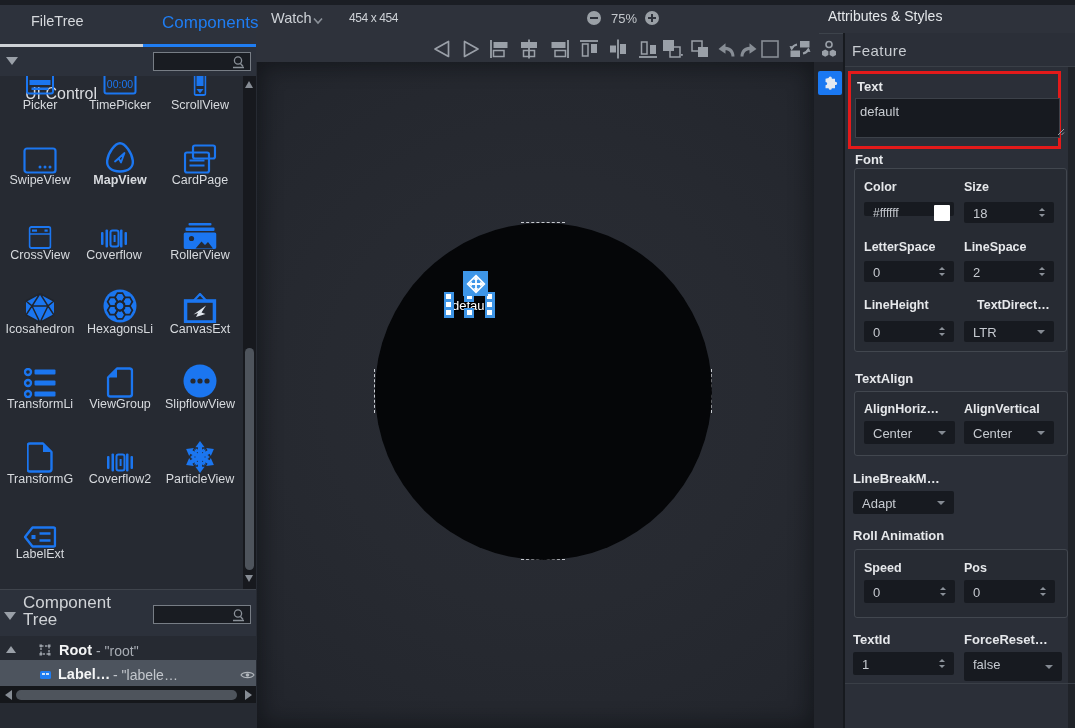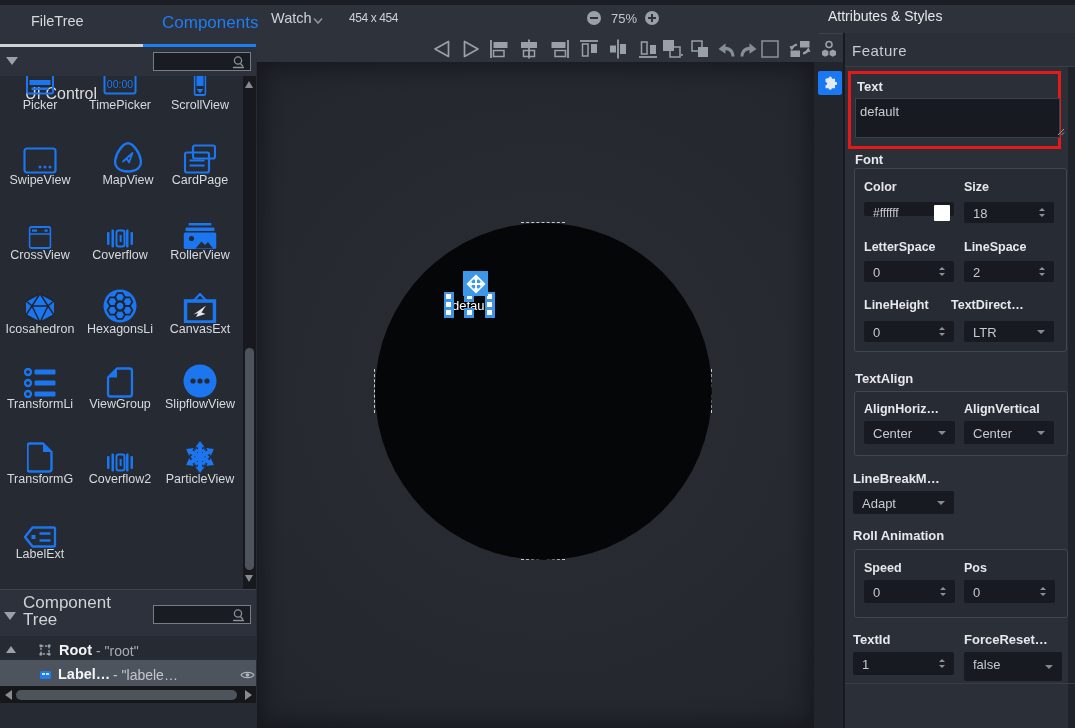--- a/index.html
+++ b/index.html
@@ -194,21 +194,21 @@
   <div class="lbl" style="left:119px;top:207px;">LineSpace</div>
   <div class="inp" style="left:19px;top:228px;width:90px;height:21px;">
       <span class="v">0</span>
       <div class="spin"></div>
     </div>
   <div class="inp" style="left:119px;top:228px;width:90px;height:21px;">
       <span class="v">2</span>
       <div class="spin"></div>
     </div>
   <div class="lbl" style="left:19px;top:265px;">LineHeight</div>
-  <div class="lbl" style="left:106px;top:265px;">TextDirect…</div>
+  <div class="lbl" style="left:132px;top:265px;">TextDirect…</div>
   <div class="inp" style="left:19px;top:288px;width:90px;height:21px;">
       <span class="v">0</span>
       <div class="spin"></div>
     </div>
   <div class="inp" style="left:119px;top:288px;width:90px;height:21px;">
       <span class="v">LTR</span>
       <div class="caret"></div>
     </div>
 
   <div class="lbl" style="left:10px;top:338px;font-size:13px;">TextAlign</div>
@@ -304,21 +304,21 @@
 
     <div class="cell" style="left:0;top:67.8px;height:44px;">
         <svg width="34" height="27" viewBox="0 0 34 27">
       <rect x="1.5" y="1.5" width="31" height="24" rx="2.5" fill="none" stroke="#1b76f0" stroke-width="2.2"></rect>
       <circle cx="17" cy="20" r="1.5" fill="#1b76f0"></circle>
           <circle cx="22" cy="20" r="1.5" fill="#1b76f0"></circle>
           <circle cx="27" cy="20" r="1.5" fill="#1b76f0"></circle>
         </svg>
       <span class="nm">SwipeView</span>
       </div>
-    <div class="cell" style="left:88px;top:67.8px;height:44px;">
+    <div class="cell" style="left:80px;top:67.8px;height:44px;font-weight:bold;">
         <svg width="32" height="33" viewBox="0 0 32 33">
       <path d="M16 2.2 C11 2.2 4 12 3.2 19.5 C2.5 26 7 30.5 16 30.5 C25 30.5 29.5 26 28.8 19.5 C28 12 21 2.2 16 2.2 Z" fill="none" stroke="#1b76f0" stroke-width="2.4"></path>
       <path d="M11 20.5 L20.5 12 L17 21.5 L14.8 17.5 Z" fill="none" stroke="#1b76f0" stroke-width="1.8" stroke-linejoin="round"></path>
         </svg>
       <span class="nm">MapView</span>
       </div>
     <div class="cell" style="left:160px;top:67.8px;height:44px;">
         <svg width="33" height="30" viewBox="0 0 33 30">
       <rect x="9.5" y="1.5" width="22" height="13" rx="2" fill="none" stroke="#1b76f0" stroke-width="2.2"></rect>
       <rect x="1.5" y="8.5" width="24" height="20" rx="2" fill="none" stroke="#1b76f0" stroke-width="2.2"></rect>
@@ -329,21 +329,21 @@
 
     <div class="cell" style="left:0;top:142.6px;height:44px;">
         <svg width="23" height="23" viewBox="0 0 23 23">
       <rect x="1" y="1" width="21" height="21" rx="2" fill="none" stroke="#1b76f0" stroke-width="1.8"></rect>
       <path d="M1.5 8 L21.5 8" stroke="#1b76f0" stroke-width="1.6"></path>
       <rect x="3.5" y="3.5" width="5" height="2.2" fill="#1b76f0"></rect>
           <rect x="16" y="3.5" width="3.2" height="2.2" fill="#1b76f0"></rect>
         </svg>
       <span class="nm">CrossView</span>
       </div>
-    <div class="cell" style="left:80px;top:142.6px;height:44px;">
+    <div class="cell" style="left:74px;top:142.6px;height:44px;">
         <svg width="27" height="21" viewBox="0 0 27 21">
       <rect x="0.5" y="4" width="2.5" height="13" rx="1" fill="#1b76f0"></rect>
       <rect x="5" y="1.5" width="2.5" height="18" rx="1" fill="#1b76f0"></rect>
       <rect x="10" y="2.5" width="8" height="16" rx="2" fill="none" stroke="#1b76f0" stroke-width="2"></rect>
       <rect x="13.1" y="7" width="2" height="7" fill="#1b76f0"></rect>
       <rect x="19.5" y="1.5" width="2.5" height="18" rx="1" fill="#1b76f0"></rect>
       <rect x="24" y="4" width="2.5" height="13" rx="1" fill="#1b76f0"></rect>
         </svg>
       <span class="nm">Coverflow</span>
       </div>

